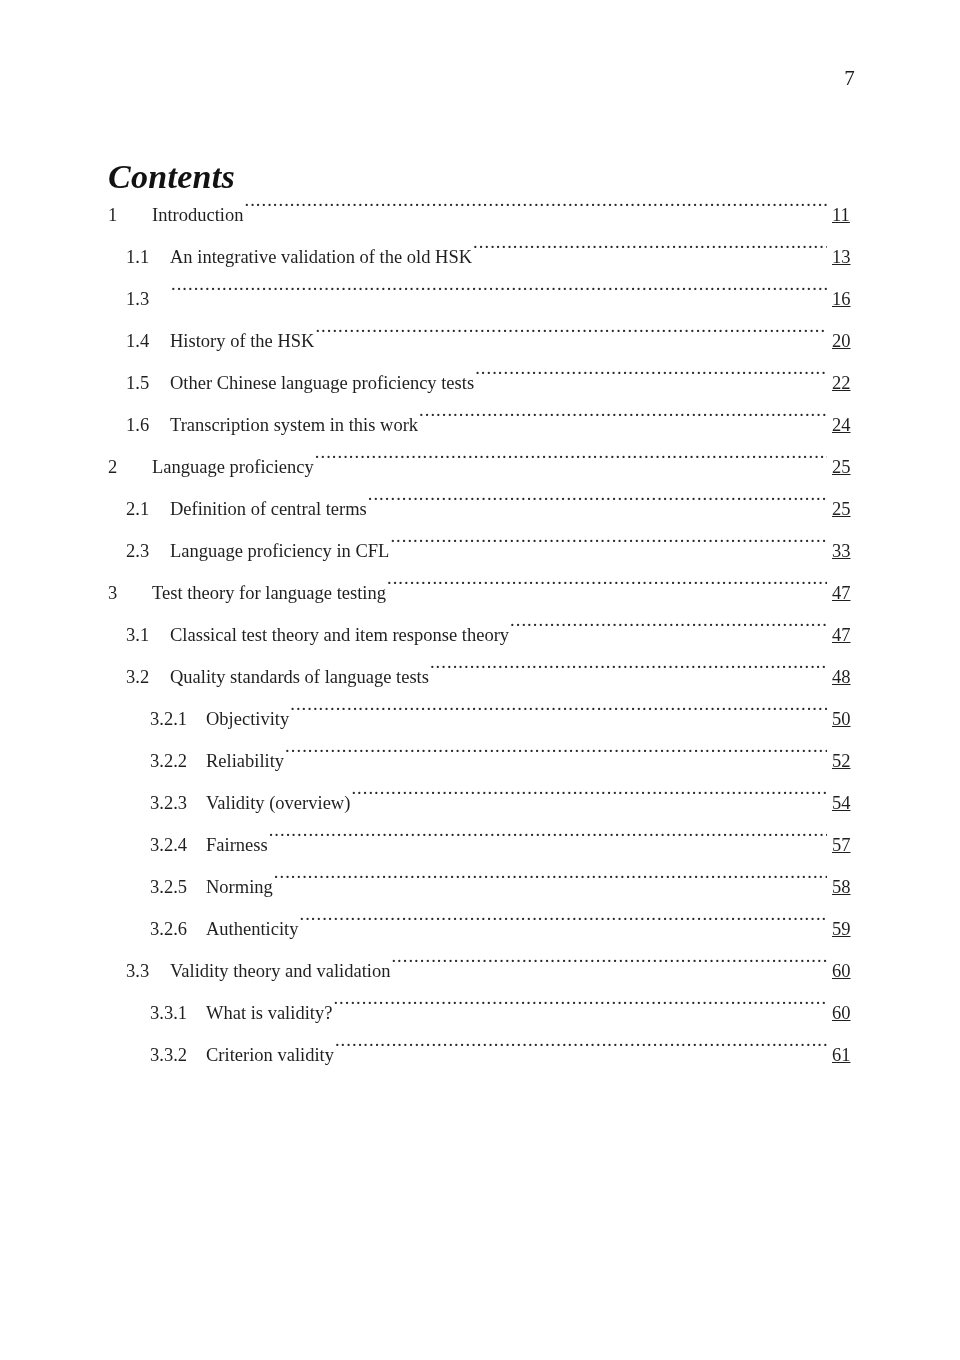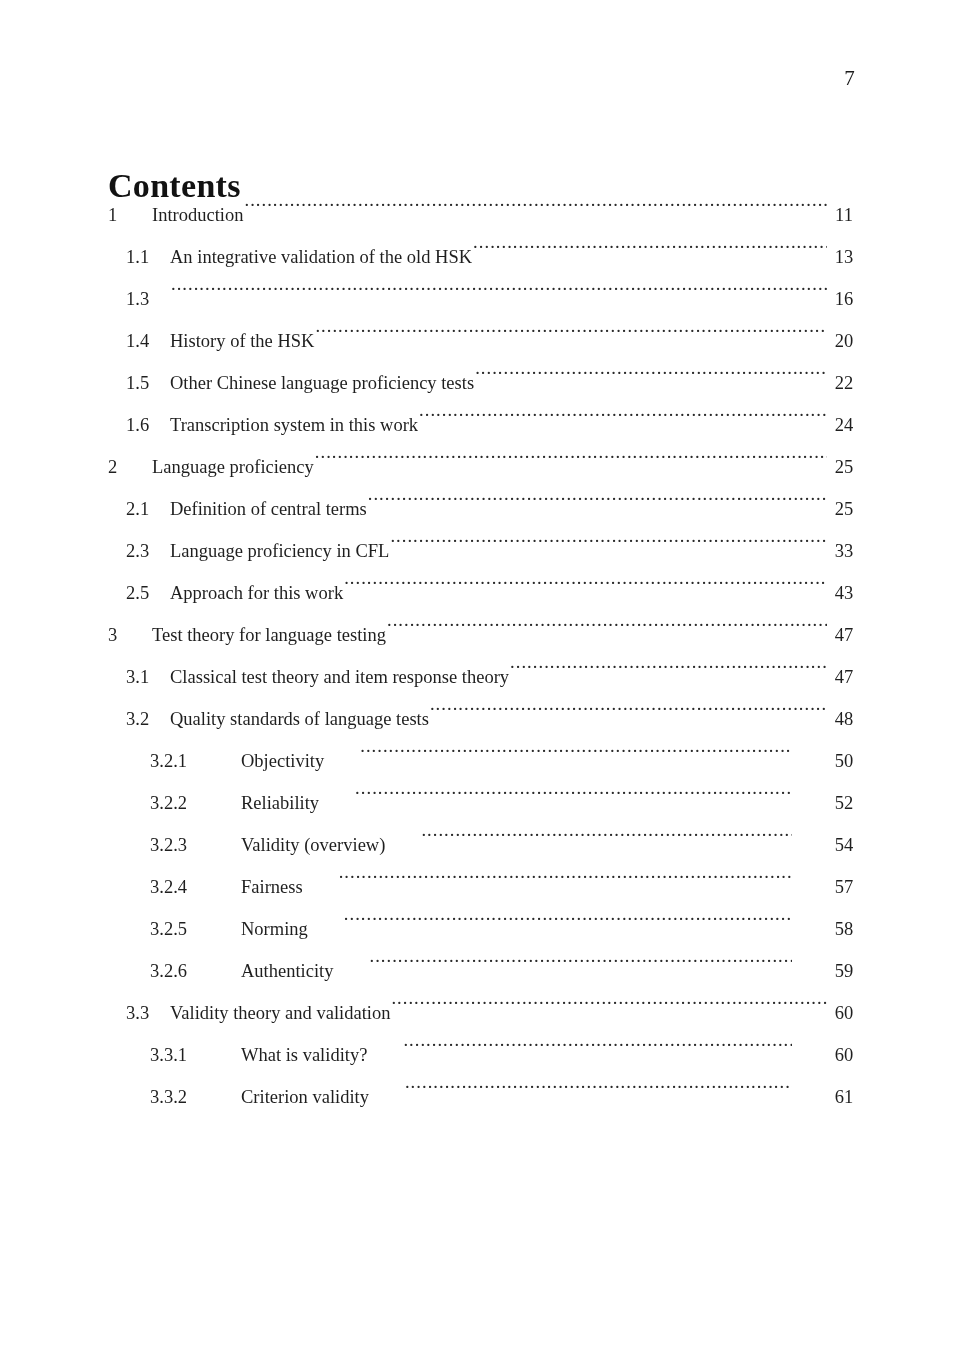--- a/index.html
+++ b/index.html
@@ -30,27 +30,28 @@
     font-size: 21px;
     line-height: 1;
     color: #1a1a1a;
     text-align: right;
     letter-spacing: 0.2px;
   }
 
   
   .toc-title {
     position: absolute;
-    top: 144px;
+    top: 135px;
     left: 108px;
     font-size: 34px;
     font-weight: bold;
     line-height: 1.12;
     letter-spacing: 0.3px;
     color: #121212;
+    font-style: italic;
   }
 
   
   .toc-list {
     position: absolute;
     top: 194px;
     left: 108px;
     width: 748px;
   }
 
@@ -90,33 +91,34 @@
     left: 0;
     bottom: 0;
     white-space: nowrap;
     font-size: 18.5px;
     letter-spacing: 1.05px;
     color: #2a2a2a;
   }
 
   .toc-page {
     flex: 0 0 auto;
-    text-align: center;
+    text-align: left;
     min-width: 24px;
     padding-left: 4px;
+    text-decoration: underline;
   }
 
   
   .lvl-1 .toc-num  { width: 44px; }
   .lvl-1 .toc-label{ padding-left: 0; }
 
   .lvl-2 { padding-left: 18px; }
   .lvl-2 .toc-num  { width: 44px; }
 
-  .lvl-3 { padding-left: 42px; gap: 35px; }
+  .lvl-3 { padding-left: 42px; }
   .lvl-3 .toc-num  { width: 56px; }
 </style>
 </head>
 <body>
 
 <div class="page">
 
   <div class="folio">7</div>
 
   <h1 class="toc-title">Contents</h1>
@@ -168,26 +170,20 @@
         <span class="toc-label">Definition of central terms</span>
         <span class="toc-leader"></span>
         <span class="toc-page">25</span>
       </div>
       <div class="toc-row lvl-2">
         <span class="toc-num">2.3</span>
         <span class="toc-label">Language proficiency in CFL</span>
         <span class="toc-leader"></span>
         <span class="toc-page">33</span>
       </div>
-      <div class="toc-row lvl-2">
-        <span class="toc-num">2.5</span>
-        <span class="toc-label">Approach for this work</span>
-        <span class="toc-leader"></span>
-        <span class="toc-page">43</span>
-      </div>
       <div class="toc-row lvl-1">
         <span class="toc-num">3</span>
         <span class="toc-label">Test theory for language testing</span>
         <span class="toc-leader"></span>
         <span class="toc-page">47</span>
       </div>
       <div class="toc-row lvl-2">
         <span class="toc-num">3.1</span>
         <span class="toc-label">Classical test theory and item response theory</span>
         <span class="toc-leader"></span>

